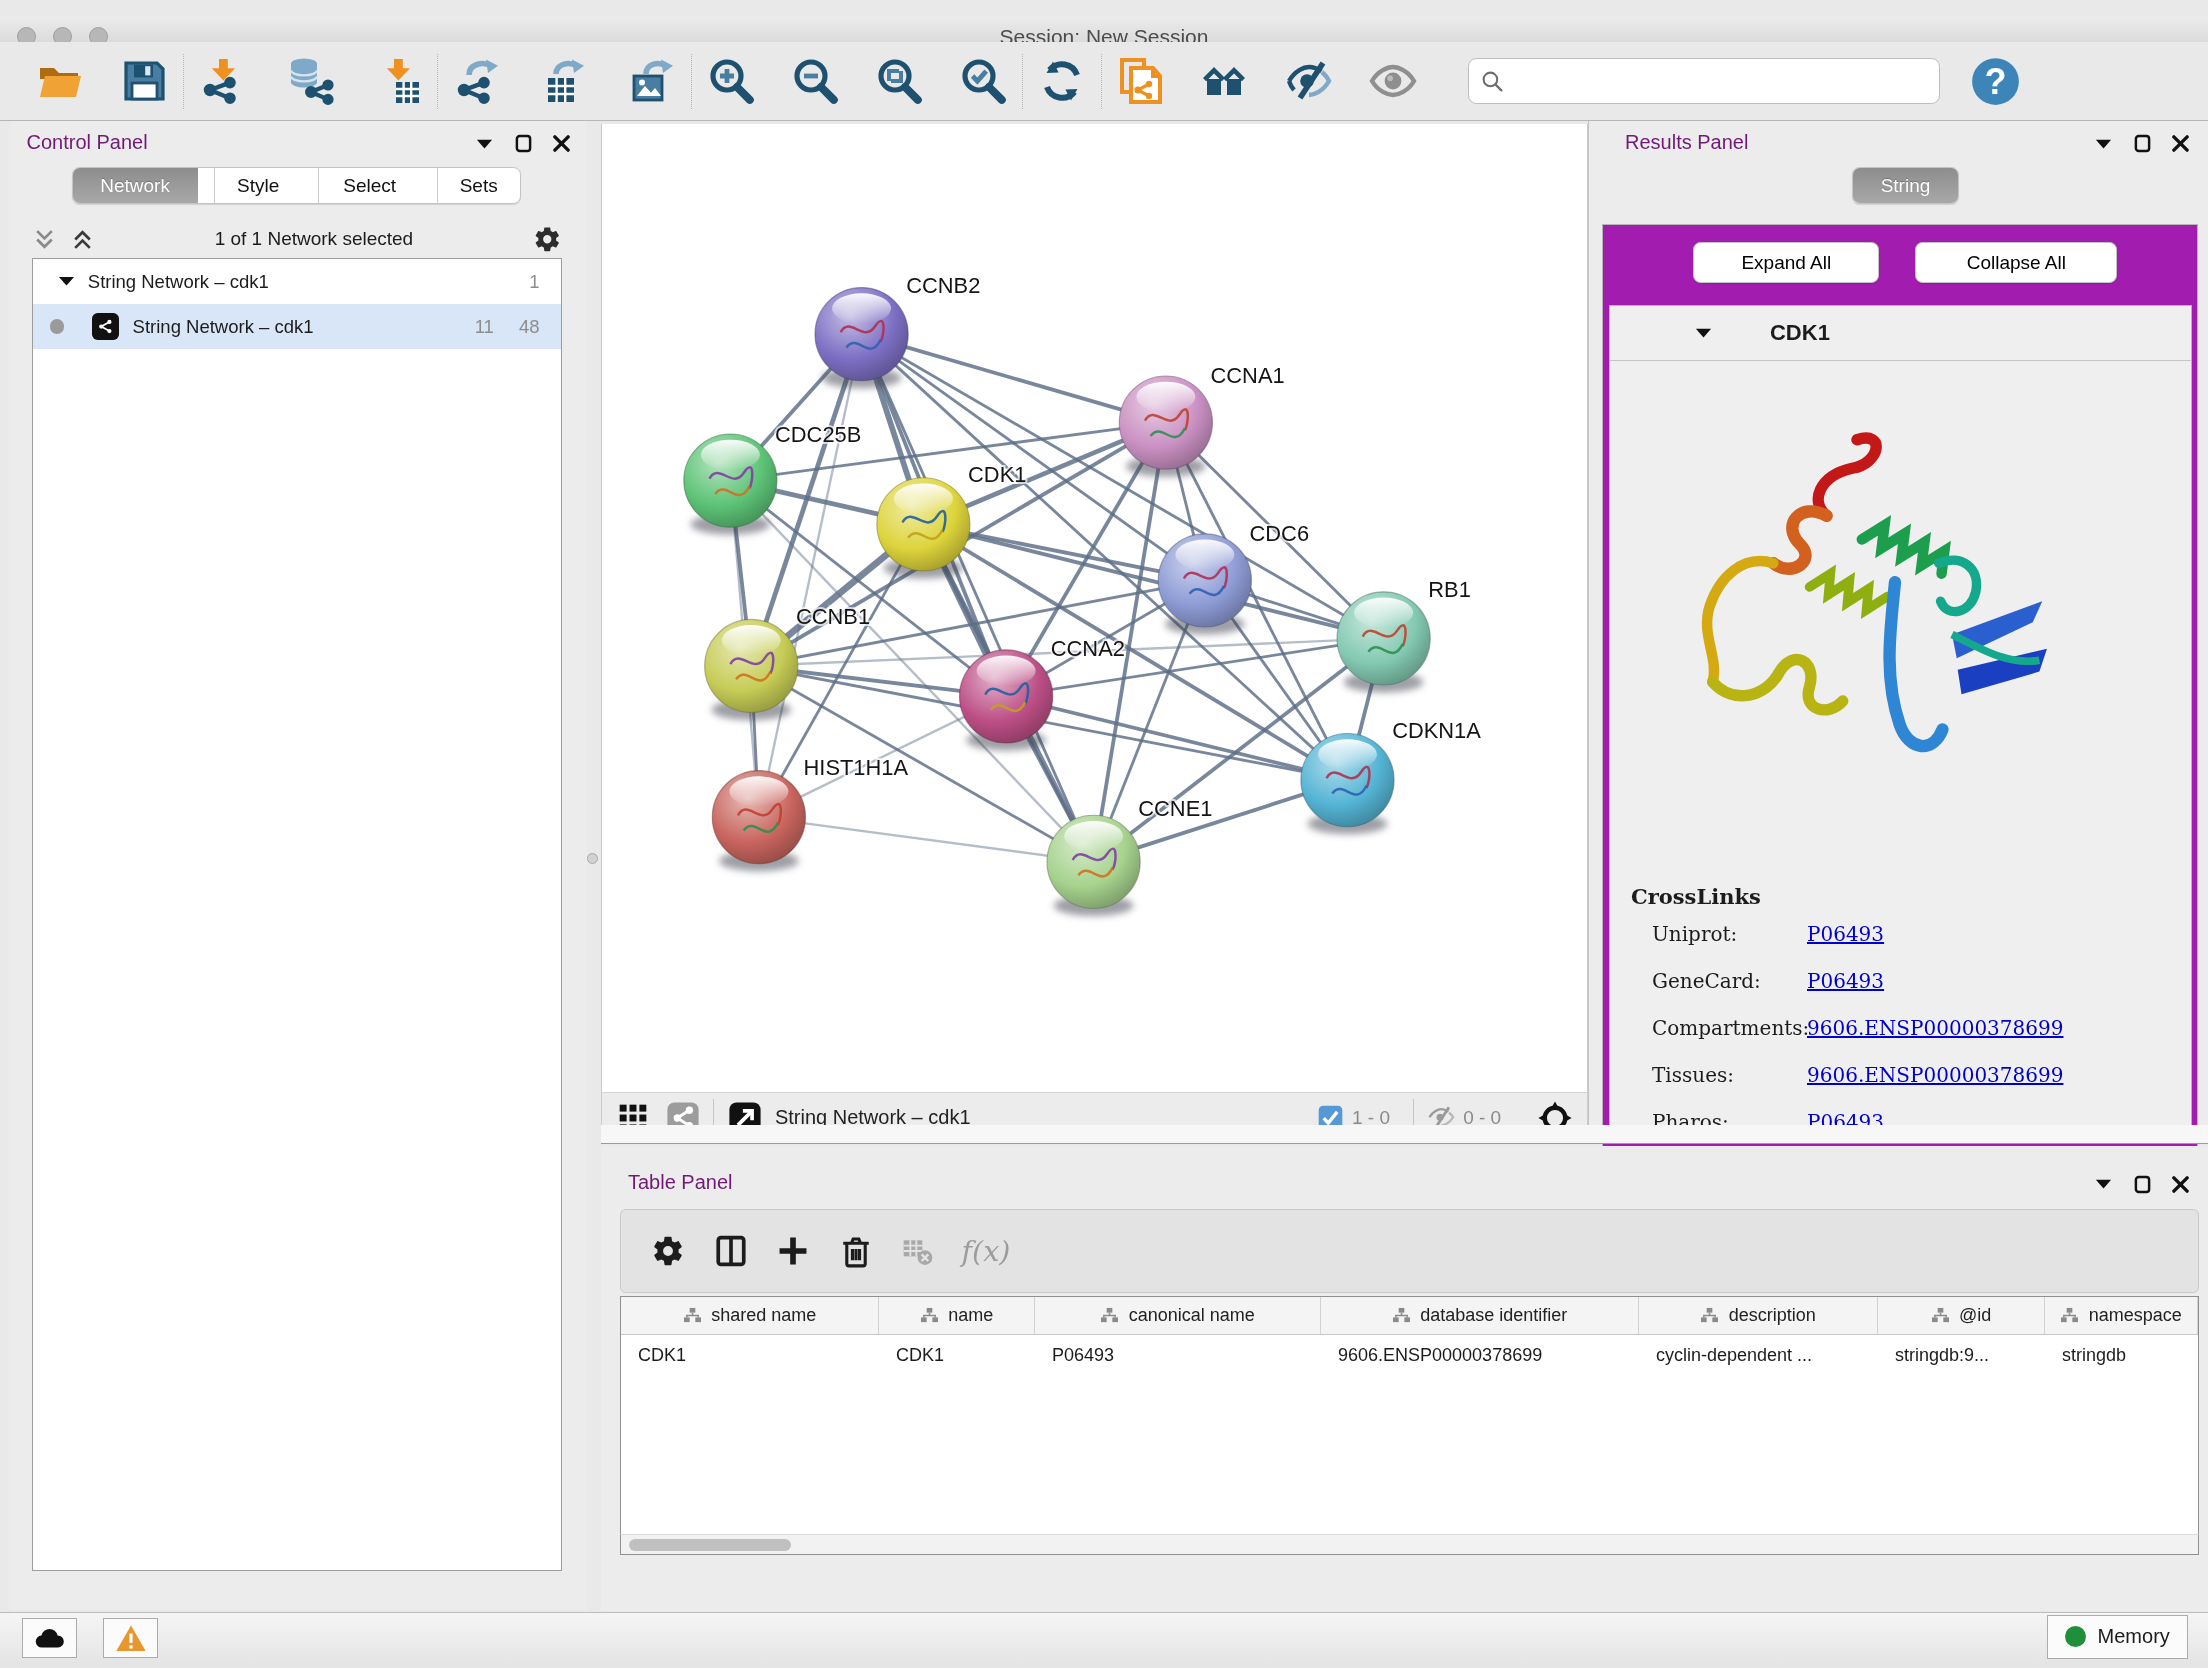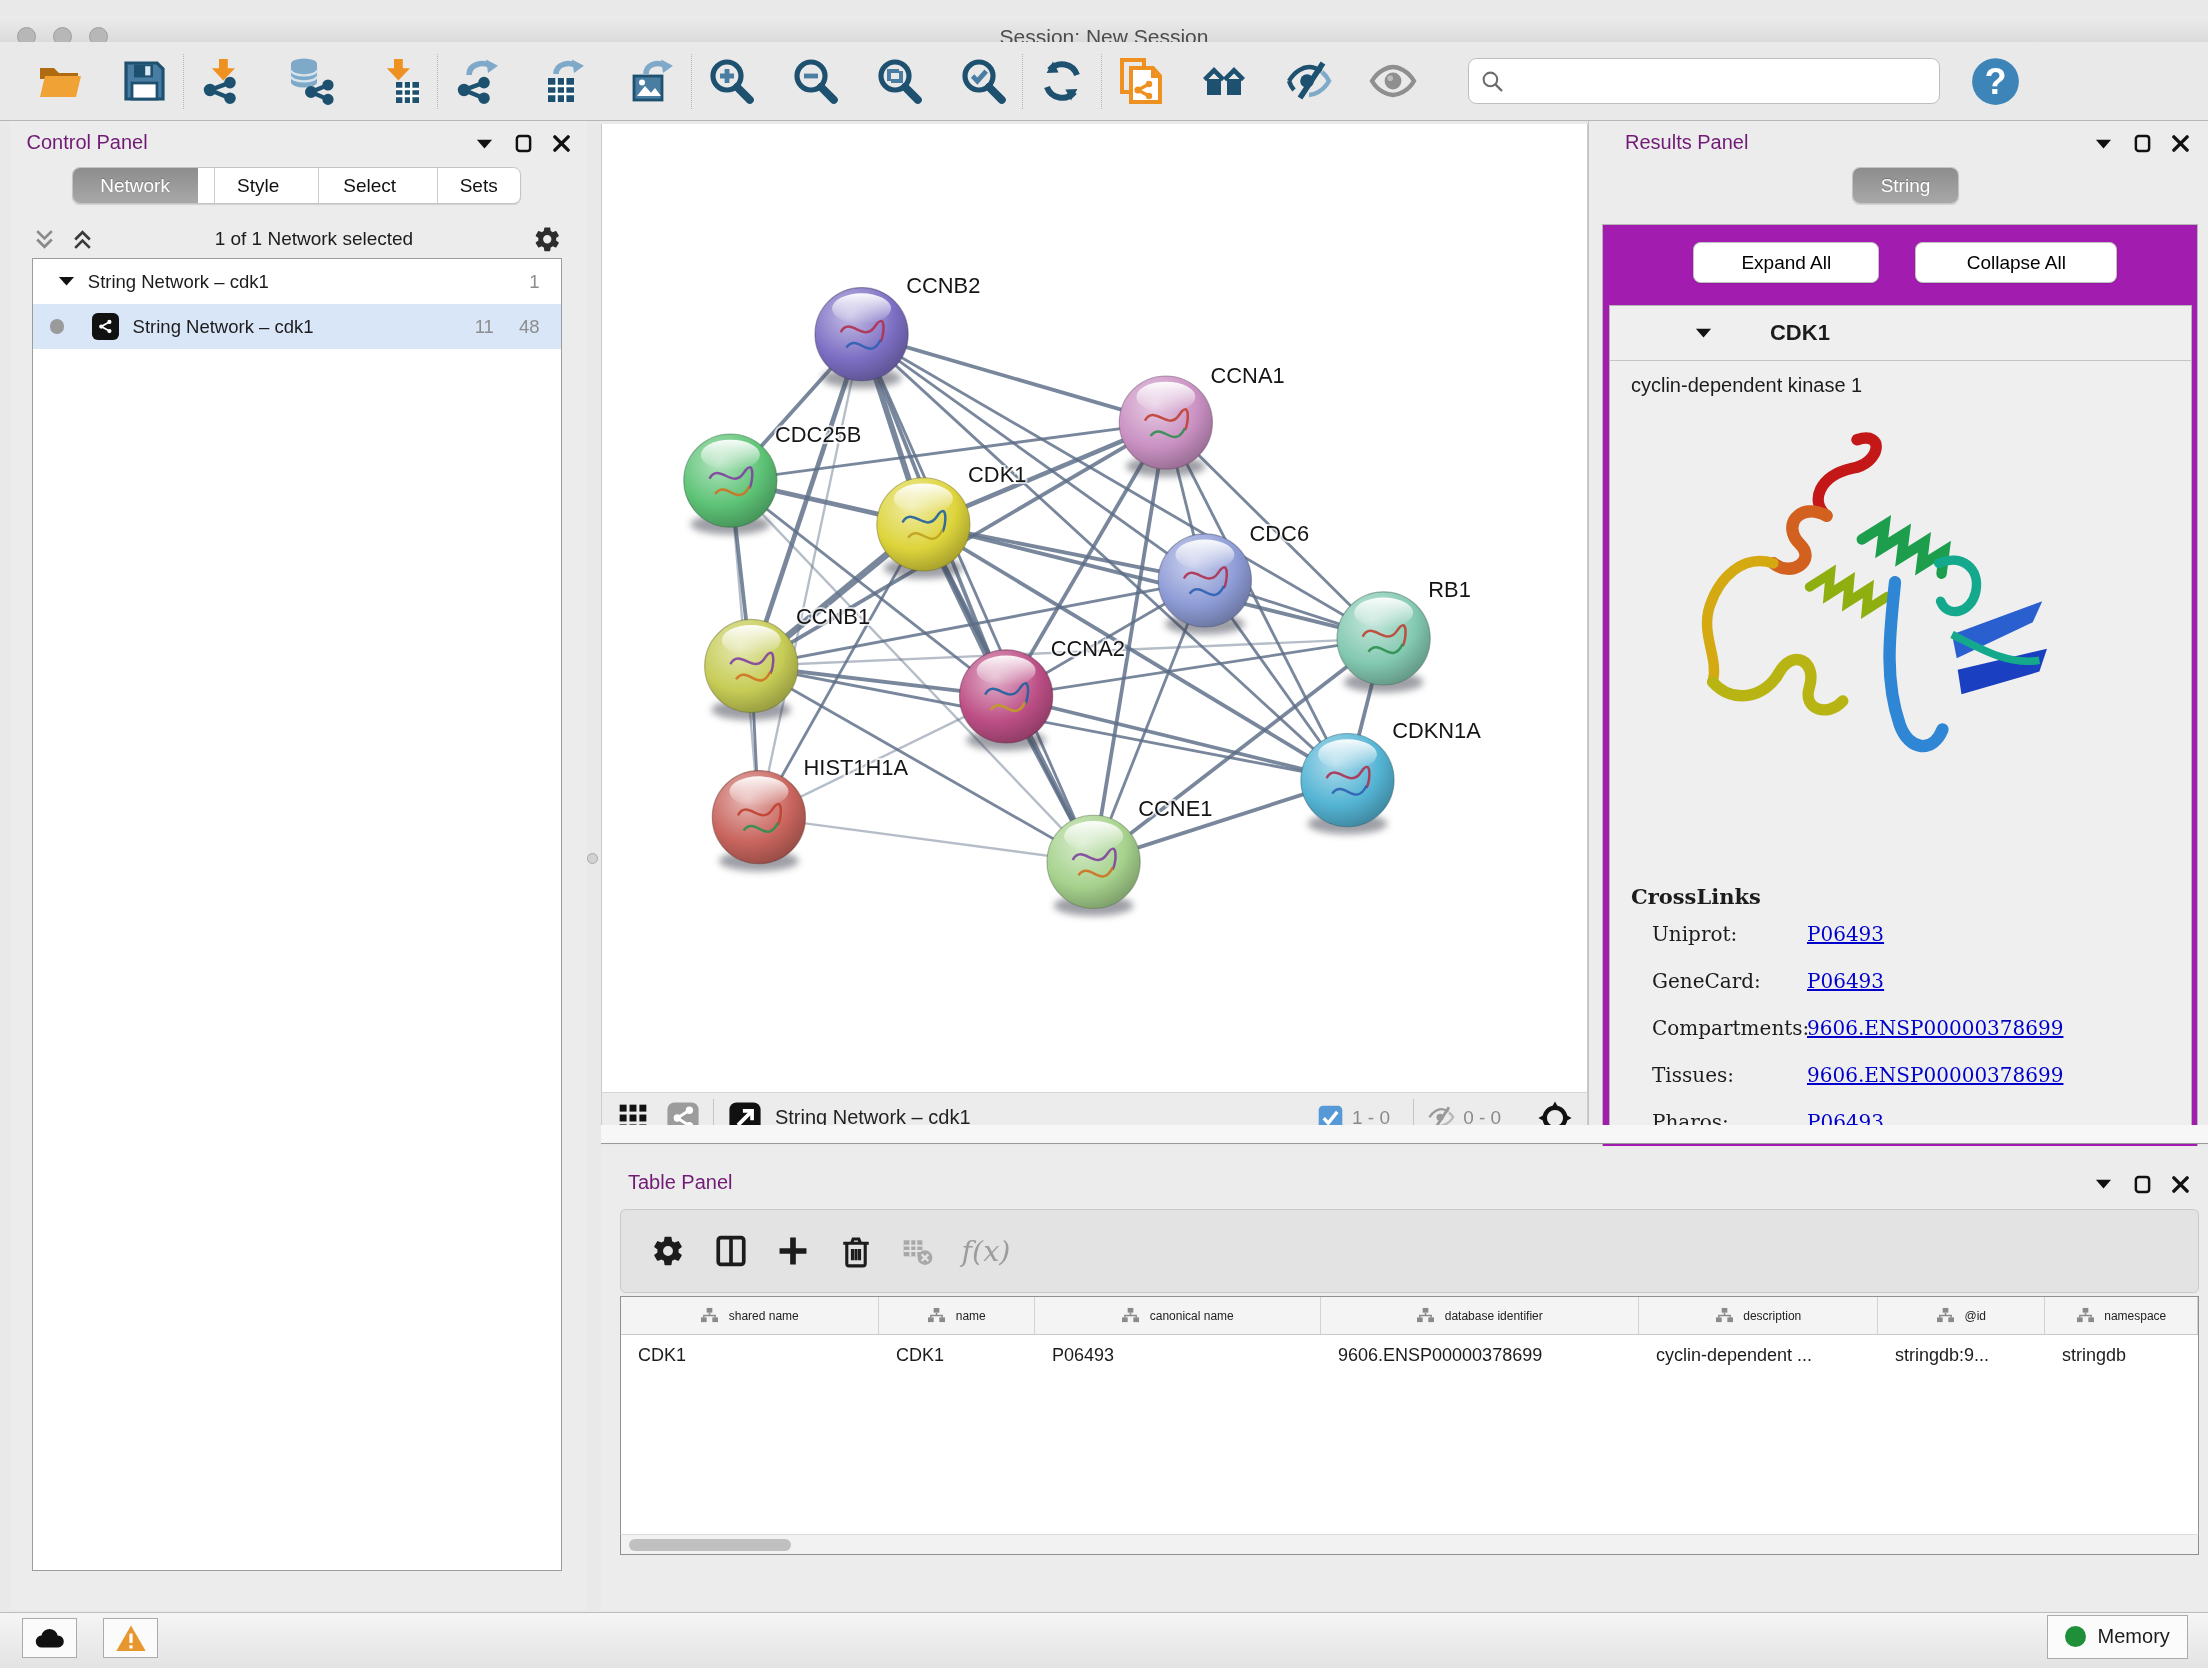--- a/index.html
+++ b/index.html
@@ -63,21 +63,21 @@
   .cl-label { width:176px; padding-left:21px; flex:0 0 auto; }
   .cl-link { color:#0000cc; text-decoration:underline; }
 
   
   #table-panel { left:601px; top:1146px; width:1607px; height:465px; background:#ececec; }
   #tp-toolbar { position:absolute; left:19px; top:63px; width:1579px; height:84px; background:#e3e3e3; border:1px solid #c9c9c9; border-radius:5.7px; display:flex; align-items:center; gap:28.5px; padding-left:30px; }
   #tp-toolbar svg { display:block; }
   #fx-label { font-family:"DejaVu Serif", serif; font-style:italic; font-size:28.5px; color:#9c9c9c; }
   #tp-table { position:absolute; left:19px; top:150px; width:1579px; height:238px; background:#ffffff; border:1px solid #8f8f8f; border-bottom:none; overflow:hidden; }
   #tp-header { display:flex; background:#f4f4f4; border-bottom:1px solid #c9c9c9; height:38px; }
-  .th { display:flex; align-items:center; justify-content:center; gap:9.5px; font-size:12px; color:#222; border-right:1px solid #d2d2d2; overflow:hidden; white-space:nowrap; flex:0 0 auto; }
+  .th { display:flex; align-items:center; justify-content:center; gap:9.5px; font-size:18px; color:#222; border-right:1px solid #d2d2d2; overflow:hidden; white-space:nowrap; flex:0 0 auto; }
   #tp-row { display:flex; height:42px; }
   .td { font-size:18px; padding:9.5px 0 0 17px; overflow:hidden; white-space:nowrap; flex:0 0 auto; }
   #tp-scroll { position:absolute; left:19px; top:388px; width:1579px; height:21px; background:#f2f2f2; border:1px solid #8f8f8f; border-top:1px solid #dddddd; }
   #tp-thumb { position:absolute; left:7.6px; top:3.8px; width:162px; height:12.4px; border-radius:6.7px; background:#c0c0c0; }
   #tp-strip { position:absolute; left:0px; top:-21px; width:1607px; height:19px; background:#f7f7f7; border-bottom:1.9px solid #9a9a9a; }
 
   
   #statusbar { left:0; top:1612px; width:2208px; height:56px; background:linear-gradient(#f5f5f5,#e3e3e3); border-top:1px solid #bdbdbd; }
   .sb-btn { position:absolute; background:#fbfbfb; border:1.9px solid #ababab; display:flex; align-items:center; justify-content:center; }
 
@@ -643,21 +643,20 @@
   <div id="rp-box">
     <button class="rp-btn abs" style="left:90px; top:17px; width:186px;">Expand All</button>
     <button class="rp-btn abs" style="left:312px; top:17px; width:202px;">Collapse All</button>
     <div id="rp-entry">
       <div id="rp-entry-head">
         <svg width="19" height="13.3" style="margin:0 57px 0 84px" viewBox="0 0 20 14">
             <path d="M2 3l8 9 8-9z" fill="#111"></path>
           </svg>
         <span id="rp-entry-name">CDK1</span>
       </div>
-      <div id="rp-entry-desc">cyclin-dependent kinase 1</div>
       <svg class="abs" style="left:57px; top:105px;" width="418" height="409" viewBox="0 0 440 430">
         <g fill="none" stroke-linecap="round">
           <path d="M200 30 C 230 20, 225 55, 195 60 C 160 68, 150 95, 168 110" stroke="#c41818" stroke-width="12"></path>
           <path d="M168 110 C 140 95, 120 120, 140 140 C 158 158, 130 175, 112 160" stroke="#d2601e" stroke-width="13"></path>
           <path d="M112 160 C 80 150, 55 175, 45 205 C 35 235, 55 260, 48 285" stroke="#d4a912" stroke-width="11"></path>
           <path d="M48 285 C 70 310, 105 300, 118 275 C 132 250, 158 262, 150 290 C 142 315, 170 322, 185 305" stroke="#b8b414" stroke-width="12"></path>
           <path d="M150 185 l22 -14 l-2 22 l22 -14 l-2 22 l22 -14 l-2 22 l22 -14" stroke="#8faf10" stroke-width="10"></path>
           <path d="M205 135 l24 -15 l-3 24 l24 -15 l-3 24 l24 -15 l-3 24 l24 -15 l-3 24" stroke="#1d9e4d" stroke-width="11"></path>
           <path d="M286 160 C 310 150, 330 165, 325 190 C 320 213, 295 218, 288 200" stroke="#14a98c" stroke-width="10"></path>
           <path d="M240 180 C 235 230, 228 280, 245 330 C 255 358, 280 360, 290 335" stroke="#2e86d4" stroke-width="13"></path>

